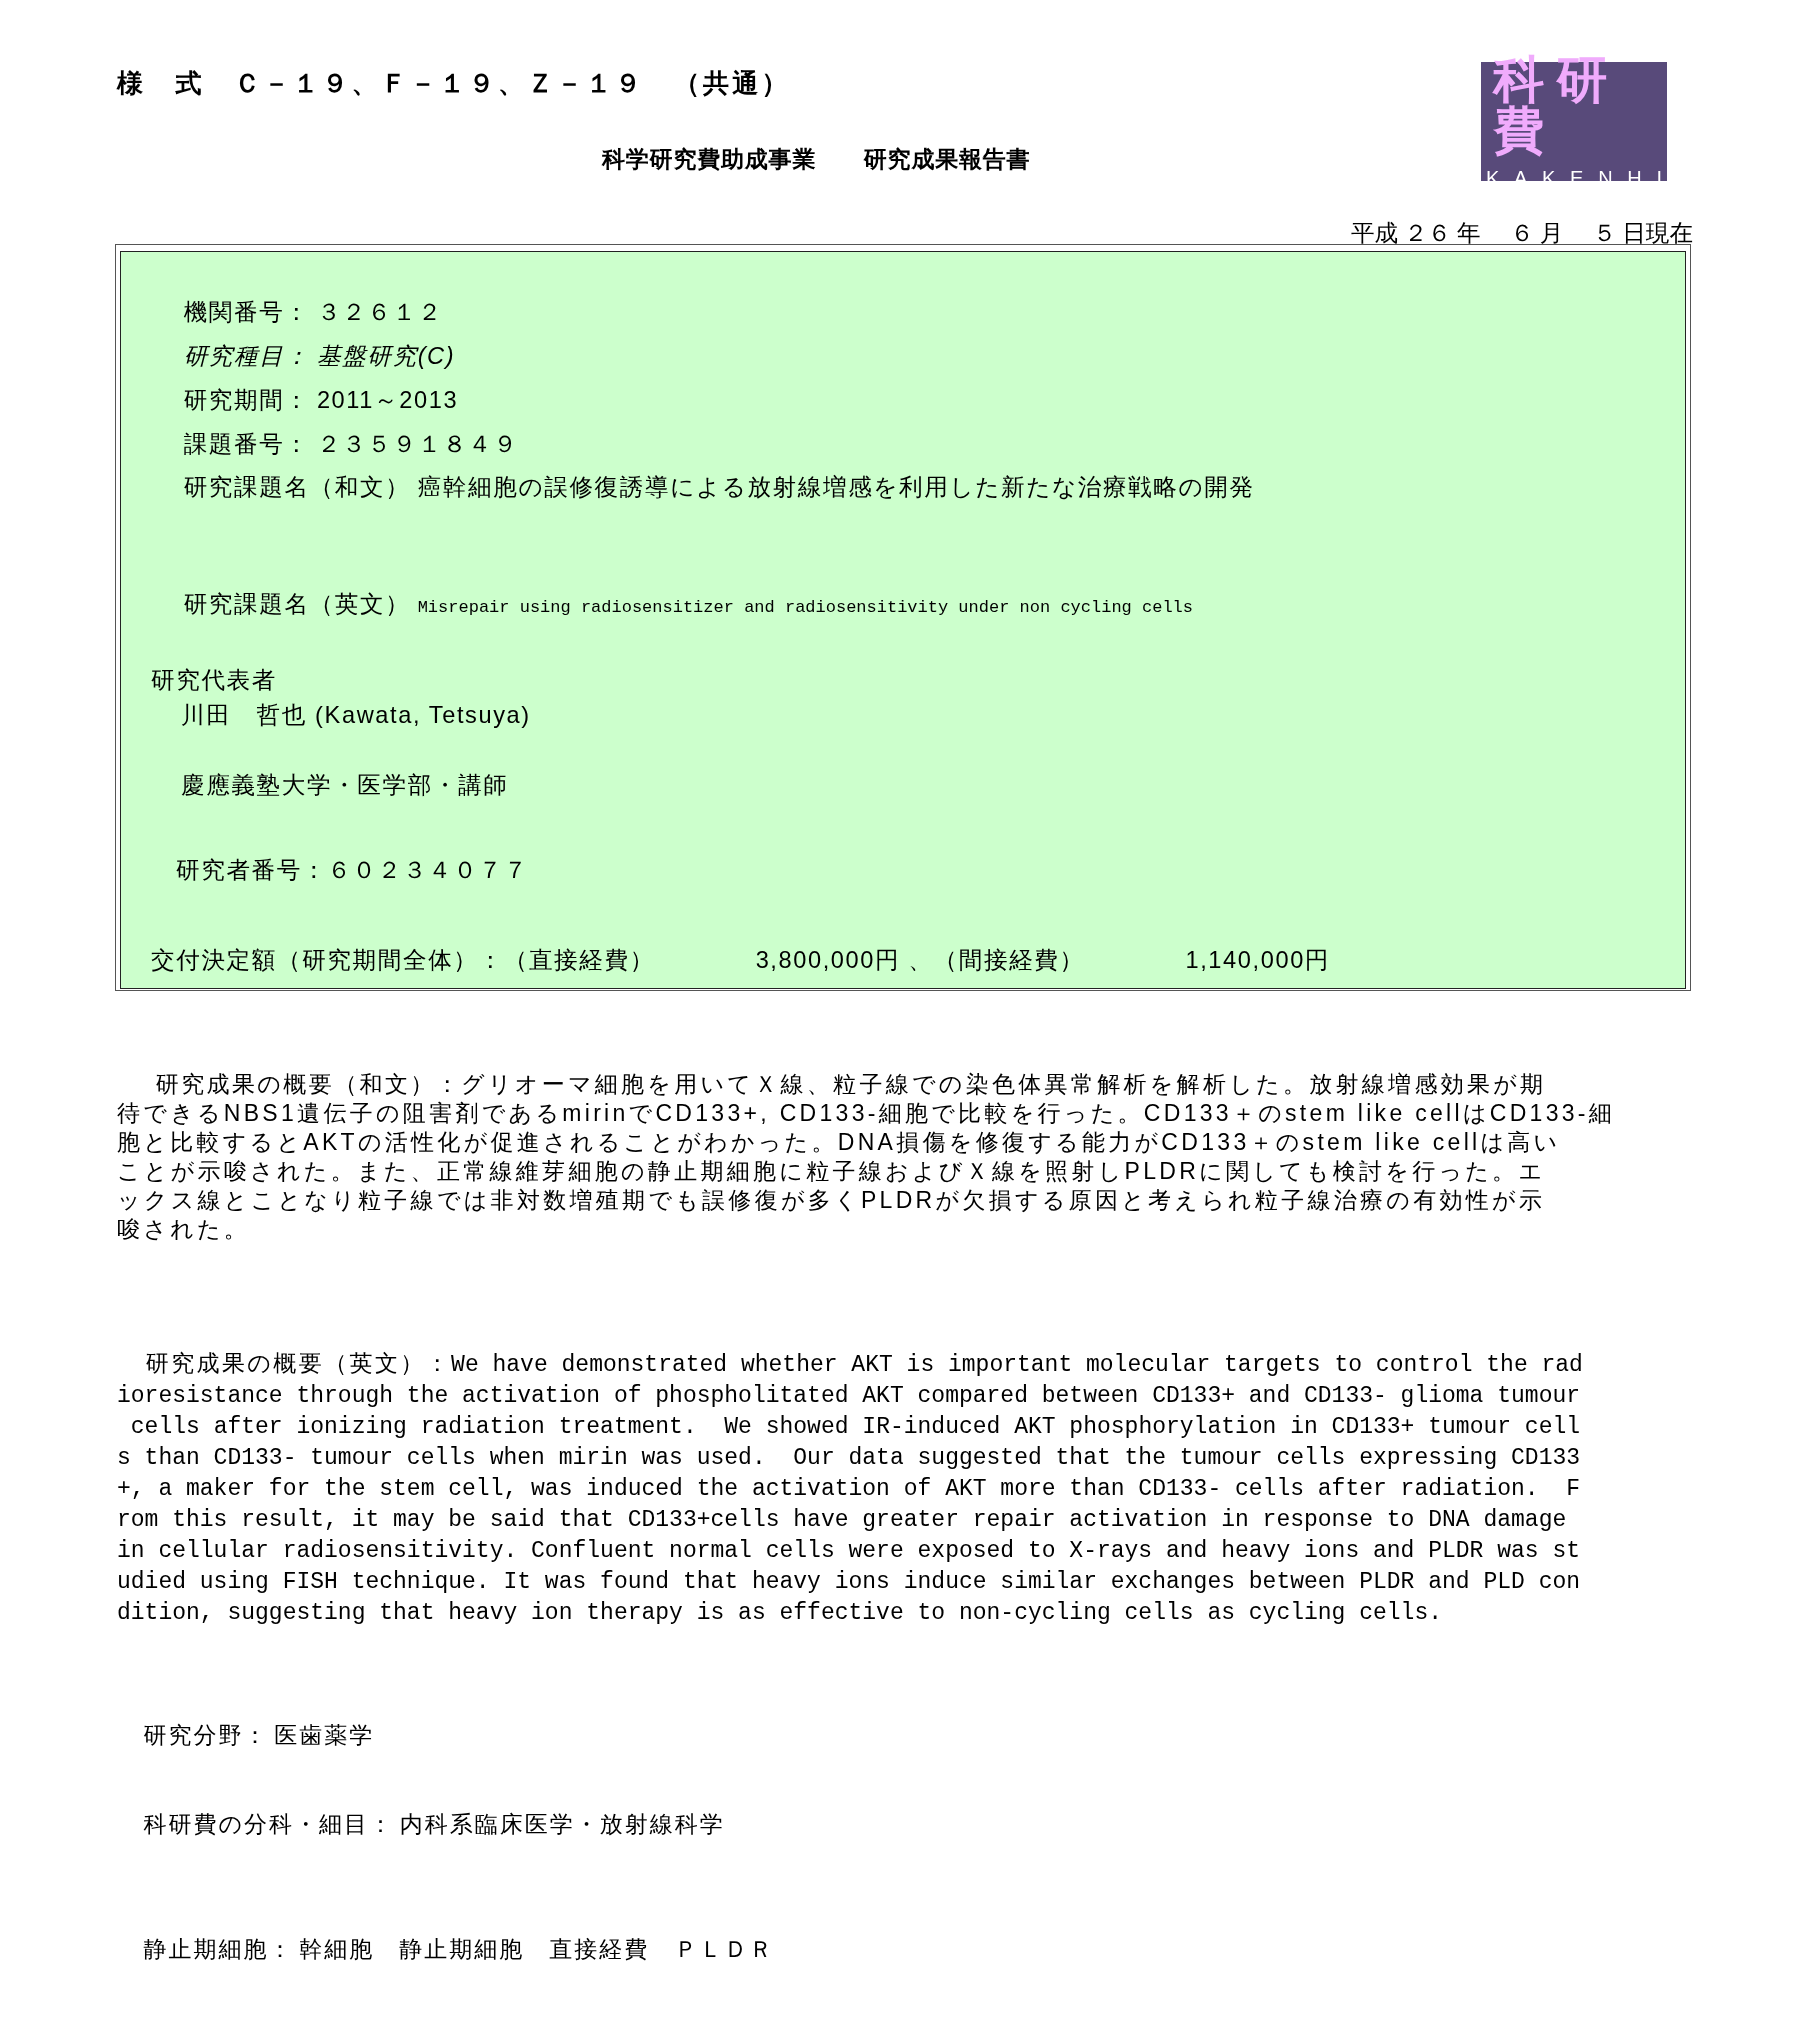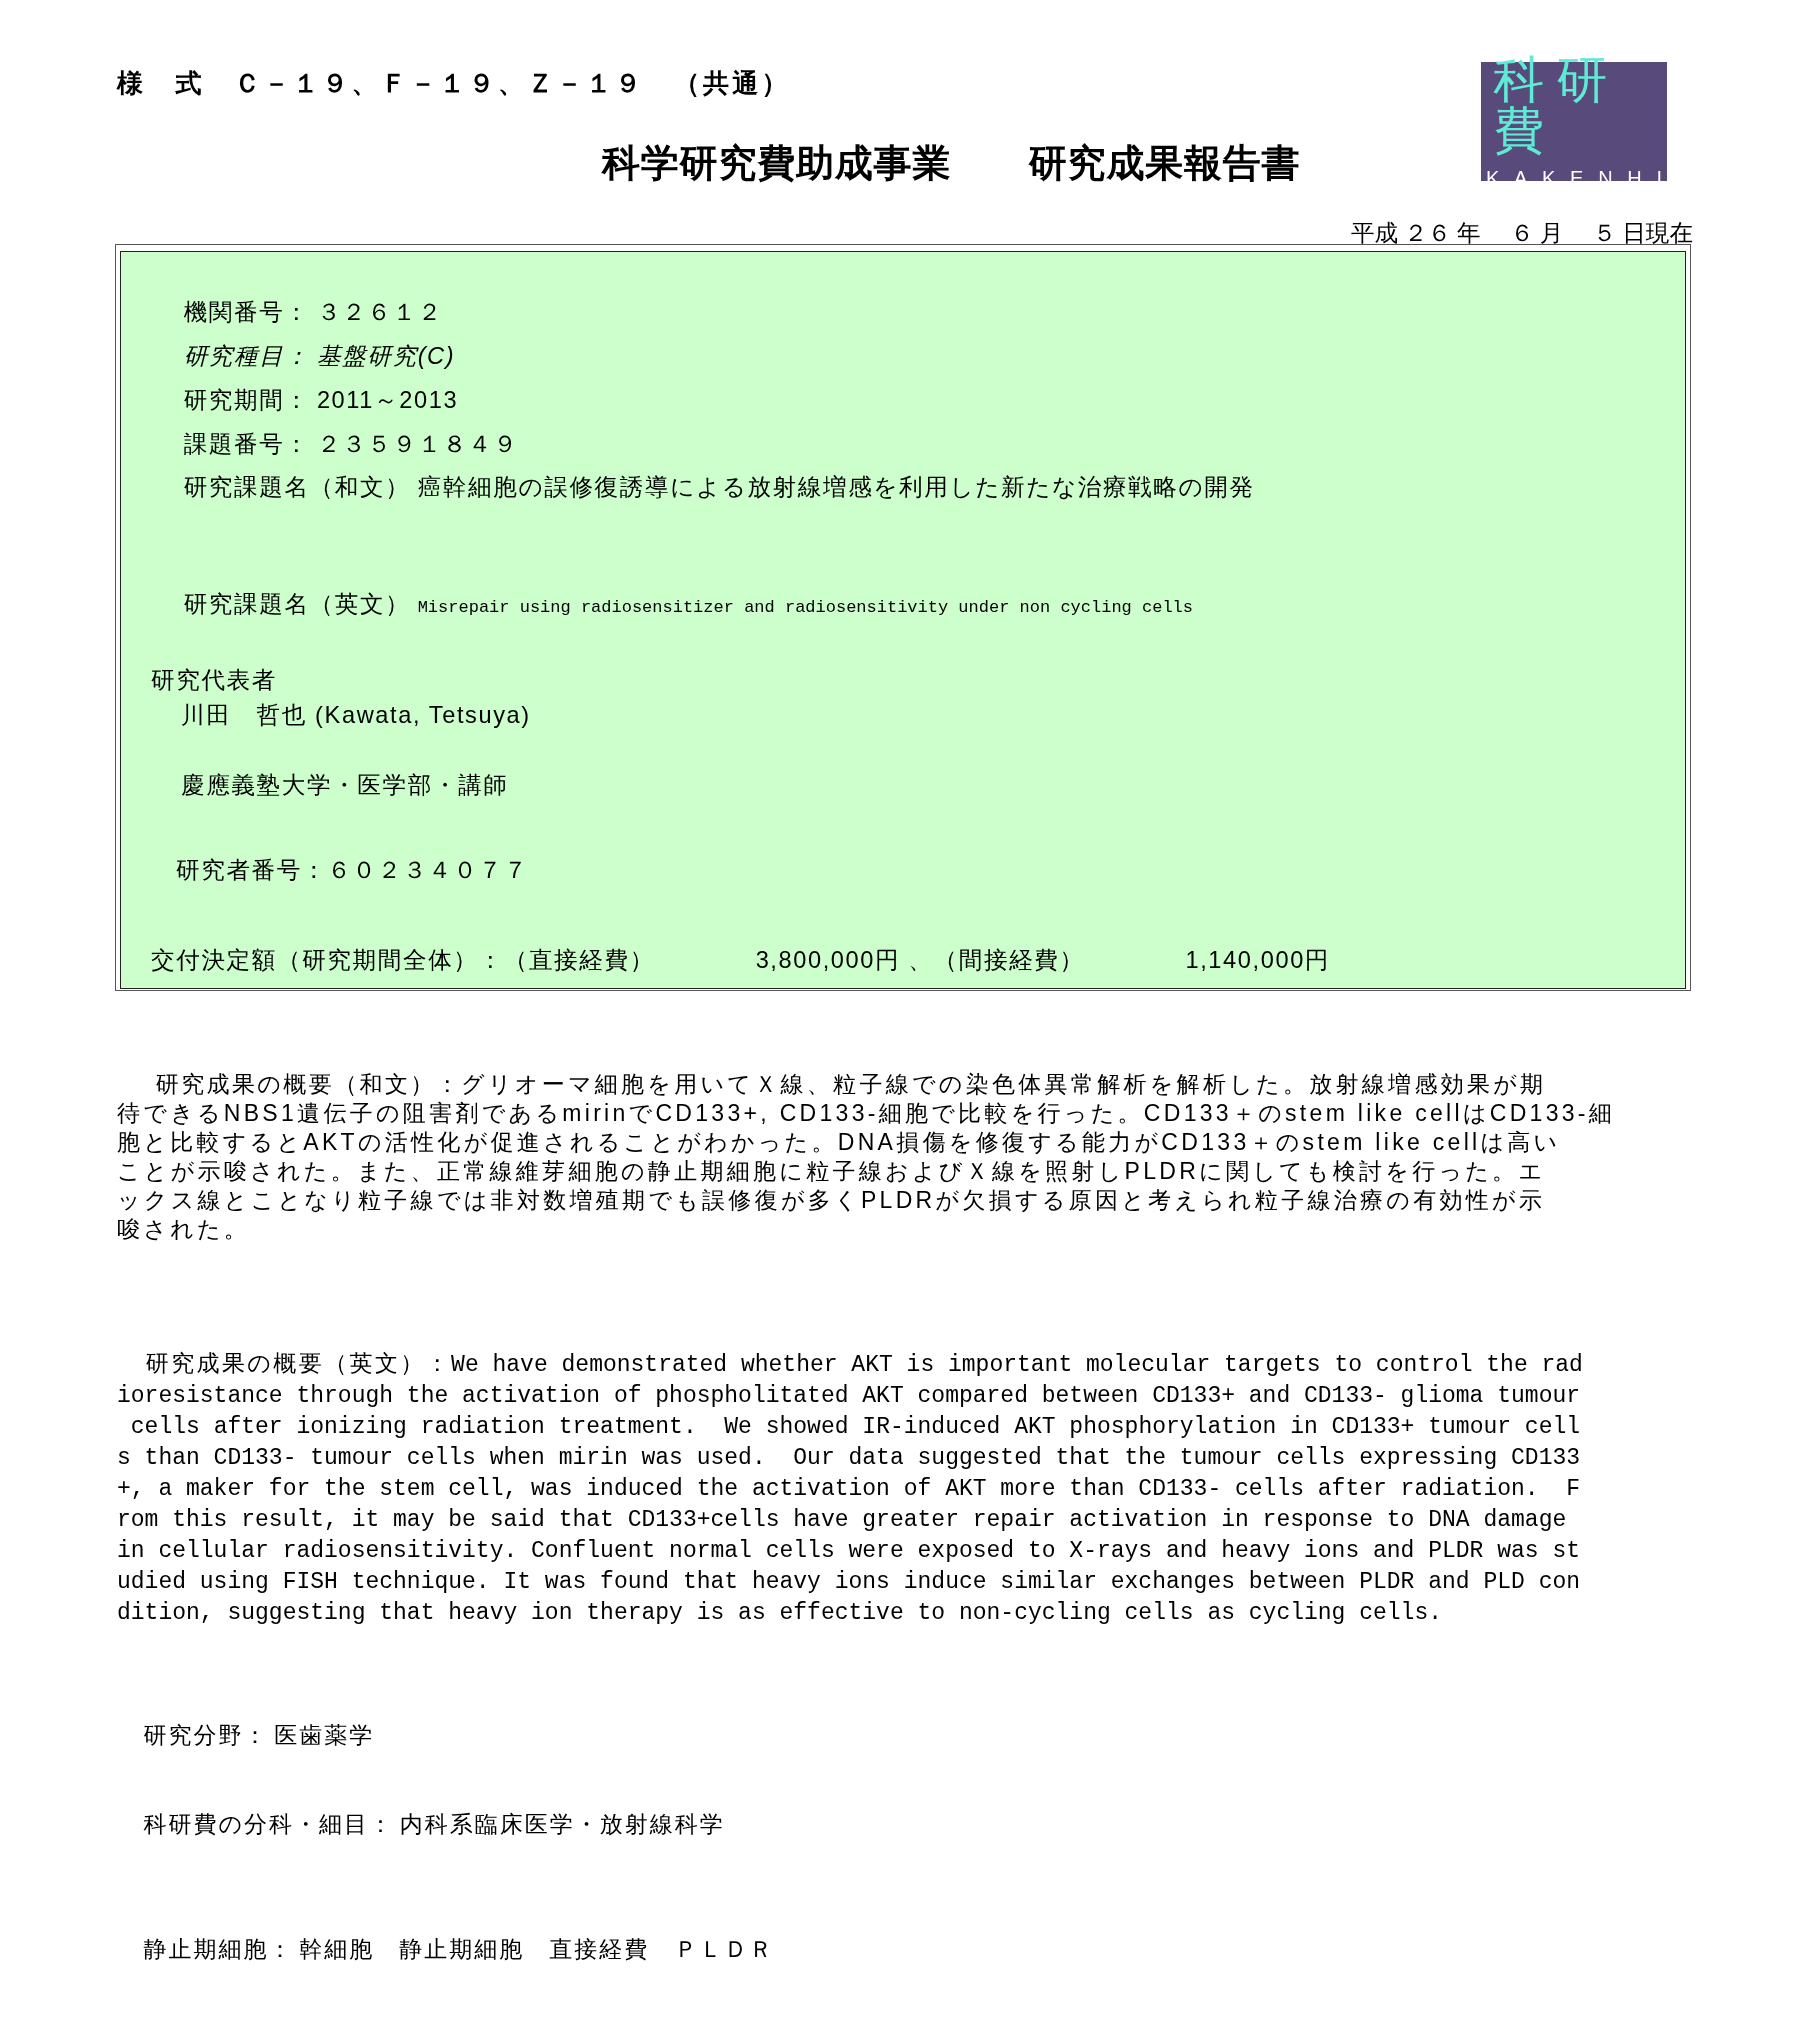--- a/index.html
+++ b/index.html
@@ -14,37 +14,37 @@
   }
   .abs { position: absolute; }
 
   
   .form-code {
     left: 117px; top: 66px;
     font-size: 26px; font-weight: bold; letter-spacing: 3.3px;
     font-family: "Liberation Sans", "DejaVu Sans", sans-serif;
   }
   .report-title {
-    left: 602px; top: 138px;
-    font-size: 38px; font-weight: bold; letter-spacing: 0.8px;
+    left: 602px; top: 144px;
+    font-size: 23px; font-weight: bold; letter-spacing: 0.8px;
   }
   .date-line {
     right: 114px; top: 217px;
     font-size: 23.6px;
     font-family: "Liberation Serif", "DejaVu Serif", serif;
   }
 
   
   .logo {
     left: 1481px; top: 62px; width: 186px; height: 119px;
     display: flex; flex-direction: column; align-items: center; justify-content: center;
     box-sizing: border-box;
   }
   .logo-kanji {
-    color: #5eead4; font-size: 51px; font-weight: 400;
+    color: #f0abfc; font-size: 51px; font-weight: 700;
     letter-spacing: 12.2px; padding-left: 12.2px; line-height: 1;
     font-family: "Liberation Serif", "DejaVu Serif", serif;
   }
   .logo-roman {
     color: #fff; font-size: 20px; font-weight: 500;
     letter-spacing: 14.7px; padding-left: 14.7px; margin-top: 11.4px; line-height: 1;
     font-family: "Liberation Sans", "DejaVu Sans", sans-serif;
   }
 
   

